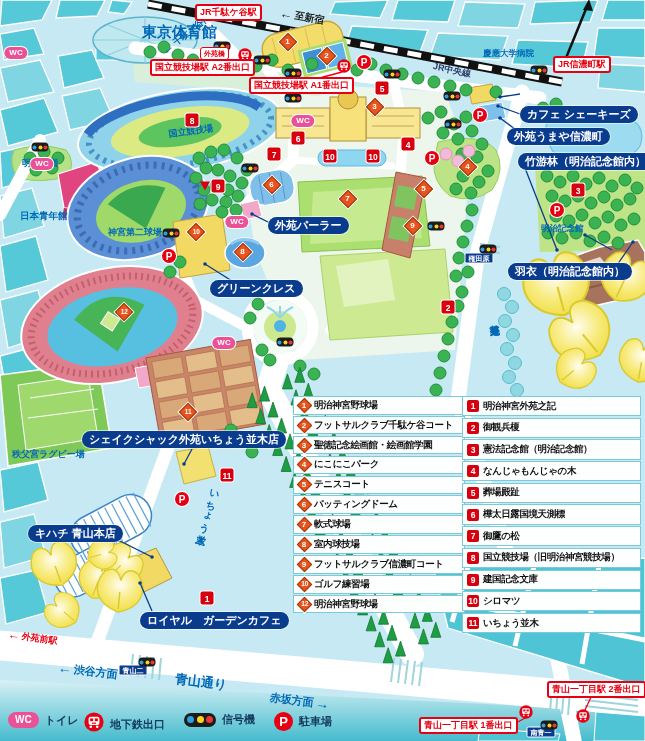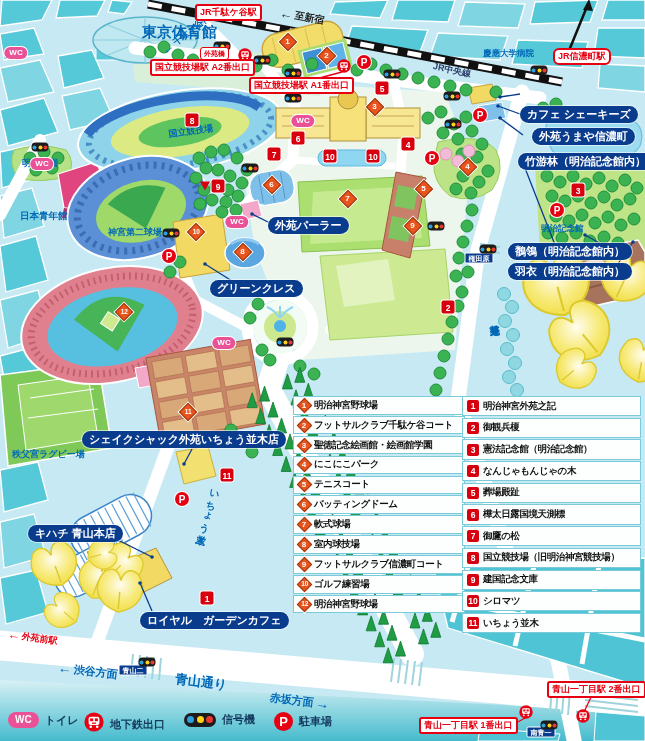--- a/index.html
+++ b/index.html
@@ -539,28 +539,27 @@
         <path d="M312,80 L342,72" stroke="#e60012" stroke-width="1.3"></path>
         <path d="M592,695 L584,712" stroke="#e60012" stroke-width="1.3"></path>
         <path d="M514,724 L527,717" stroke="#e60012" stroke-width="1.3"></path>
       </g>
 </svg>
 
 <div class="ov" id="overlay">
       <div class="st-label" style="left: 195px; top: 4px;">JR千駄ケ谷駅</div>
       <div class="st-label" style="left: 150px; top: 59px;">国立競技場駅 A2番出口</div>
       <div class="st-label" style="left: 249px; top: 77px;">国立競技場駅 A1番出口</div>
-      <div class="st-label" style="left: 553px; top: 48px; border-radius: 6px;">JR信濃町駅</div>
+      <div class="st-label" style="left: 553px; top: 56px;">JR信濃町駅</div>
       <div class="st-label" style="left: 547px; top: 681px;">青山一丁目駅 2番出口</div>
       <div class="st-label" style="left: 419px; top: 717px;">青山一丁目駅 1番出口</div>
       <div class="st-label" style="font-size: 7px; border-width: 1px; left: 200px; top: 47px;">外苑橋</div>
       <div class="pill" style="left: 520px; top: 106px;">カフェ シェーキーズ</div>
-      <div class="pill" style="left: 532px; top: 128px;">外苑うまや信濃町</div>
+      <div class="pill" style="left: 507px; top: 128px;">外苑うまや信濃町</div>
       <div class="pill" style="left: 518px; top: 153px;">竹游林（明治記念館内）</div>
-      <div class="pill" style="left: 508px; top: 243px;">鶺鴒（明治記念館内）</div>
       <div class="pill" style="left: 508px; top: 263px;">羽衣（明治記念館内）</div>
       <div class="pill" style="left: 268px; top: 217px;">外苑パーラー</div>
       <div class="pill" style="left: 210px; top: 280px;">グリーンクレス</div>
       <div class="pill" style="left: 82px; top: 431px;">シェイクシャック外苑いちょう並木店</div>
       <div class="pill" style="left: 28px; top: 525px;">キハチ 青山本店</div>
       <div class="pill" style="left: 140px; top: 612px;">ロイヤル　ガーデンカフェ</div>
       <div class="maptext" style="left: 142px; top: 24px; font-size: 15px;">東京体育館</div>
       <div class="maptext" style="left: 483px; top: 49px; font-size: 8.5px;">慶應大学病院</div>
       <div class="maptext" style="left: 434px; top: 62px; font-size: 9px; color: rgb(43, 58, 102); transform: rotate(12deg); transform-origin: left top;">JR中央線</div>
       <div class="maptext" style="left: 22px; top: 159px; font-size: 9px;">明治公園</div>

